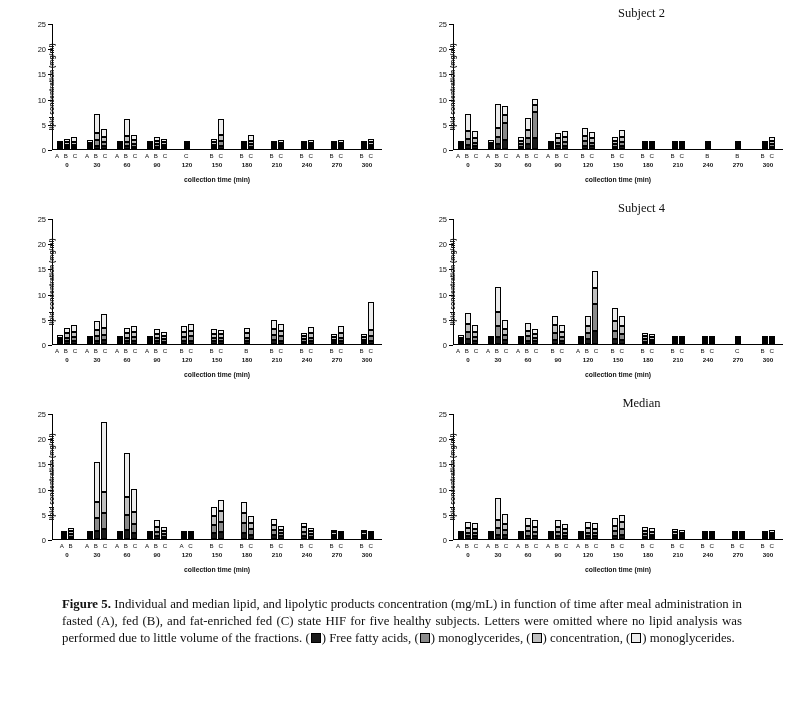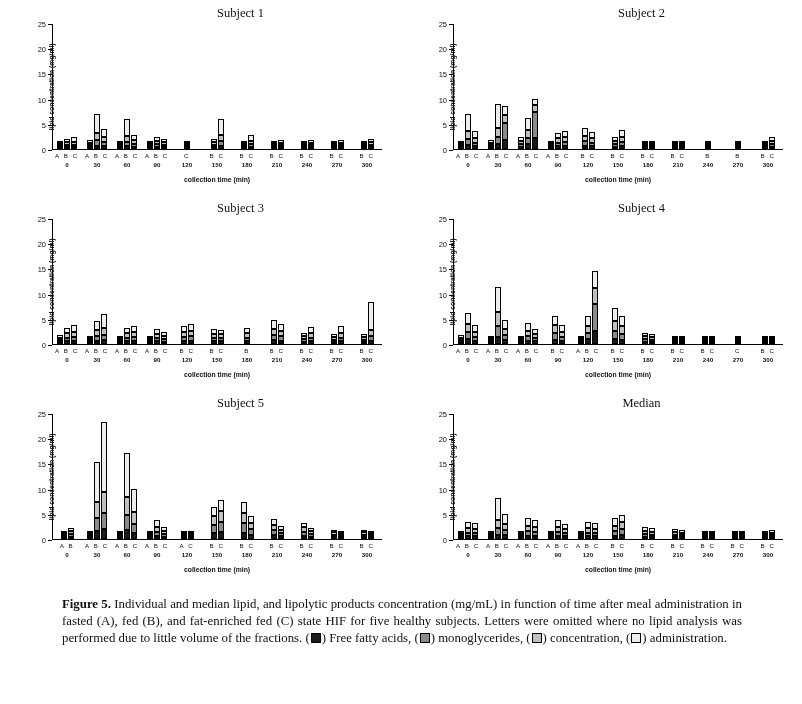--- a/index.html
+++ b/index.html
@@ -120,21 +120,20 @@
   .sw-di{background:#c0c0c0;}
   .sw-tri{background:#ededed;}
 </style>
 </head>
 <body>
 
 <div class="page">
 
   <div class="grid" id="panel-grid">
       <div class="panel">
-        <div class="panel-title title-shift">Subject 1</div>
         <div class="plot-wrap">
           <div class="yaxis"></div>
           <div class="ytick" style="top: 126px;"></div>
           <div class="ylabel-val" style="top: 126px;">0</div>
           <div class="ytick" style="top: 100.8px;"></div>
           <div class="ylabel-val" style="top: 100.8px;">5</div>
           <div class="ytick" style="top: 75.6px;"></div>
           <div class="ylabel-val" style="top: 75.6px;">10</div>
           <div class="ytick" style="top: 50.4px;"></div>
           <div class="ylabel-val" style="top: 50.4px;">15</div>
@@ -596,21 +595,20 @@
             <div class="xtime">270</div>
           </div>
           <div class="xgroup" style="left: 300px; width: 30px;">
             <div class="xletters">B C</div>
             <div class="xtime">300</div>
           </div>
         </div>
         <div class="xtitle">collection time (min)</div>
       </div>
       <div class="panel">
-        <div class="panel-title title-shift">Subject 3</div>
         <div class="plot-wrap">
           <div class="yaxis"></div>
           <div class="ytick" style="top: 126px;"></div>
           <div class="ylabel-val" style="top: 126px;">0</div>
           <div class="ytick" style="top: 100.8px;"></div>
           <div class="ylabel-val" style="top: 100.8px;">5</div>
           <div class="ytick" style="top: 75.6px;"></div>
           <div class="ylabel-val" style="top: 75.6px;">10</div>
           <div class="ytick" style="top: 50.4px;"></div>
           <div class="ylabel-val" style="top: 50.4px;">15</div>
@@ -1078,21 +1076,20 @@
             <div class="xtime">270</div>
           </div>
           <div class="xgroup" style="left: 300px; width: 30px;">
             <div class="xletters">B C</div>
             <div class="xtime">300</div>
           </div>
         </div>
         <div class="xtitle">collection time (min)</div>
       </div>
       <div class="panel">
-        <div class="panel-title title-shift">Subject 5</div>
         <div class="plot-wrap">
           <div class="yaxis"></div>
           <div class="ytick" style="top: 126px;"></div>
           <div class="ylabel-val" style="top: 126px;">0</div>
           <div class="ytick" style="top: 100.8px;"></div>
           <div class="ylabel-val" style="top: 100.8px;">5</div>
           <div class="ytick" style="top: 75.6px;"></div>
           <div class="ylabel-val" style="top: 75.6px;">10</div>
           <div class="ytick" style="top: 50.4px;"></div>
           <div class="ylabel-val" style="top: 50.4px;">15</div>
@@ -1576,16 +1573,16 @@
             <div class="xtime">300</div>
           </div>
         </div>
         <div class="xtitle">collection time (min)</div>
       </div>
     </div>
 
   <div class="caption">
     <b>Figure 5.</b>
     <span>Individual and median lipid, and lipolytic products concentration (mg/mL) in function of time after meal administration in fasted (A), fed (B), and fat-enriched fed (C) state HIF for five healthy subjects. Letters were omitted where no lipid analysis was performed due to little volume of the fractions. (</span><span class="swatch sw-ffa"></span><span>) Free fatty acids, (</span><span class="swatch sw-mono"></span><span>) monoglycerides,</span>
-    <span>(</span><span class="swatch sw-di"></span><span>) concentration, (</span><span class="swatch sw-tri"></span><span>) administration.</span>
+    <span>(</span><span class="swatch sw-di"></span><span>) concentration, (</span><span class="swatch sw-tri"></span><span>) monoglycerides.</span>
   </div>
 
 </div>
 
 </body></html>

